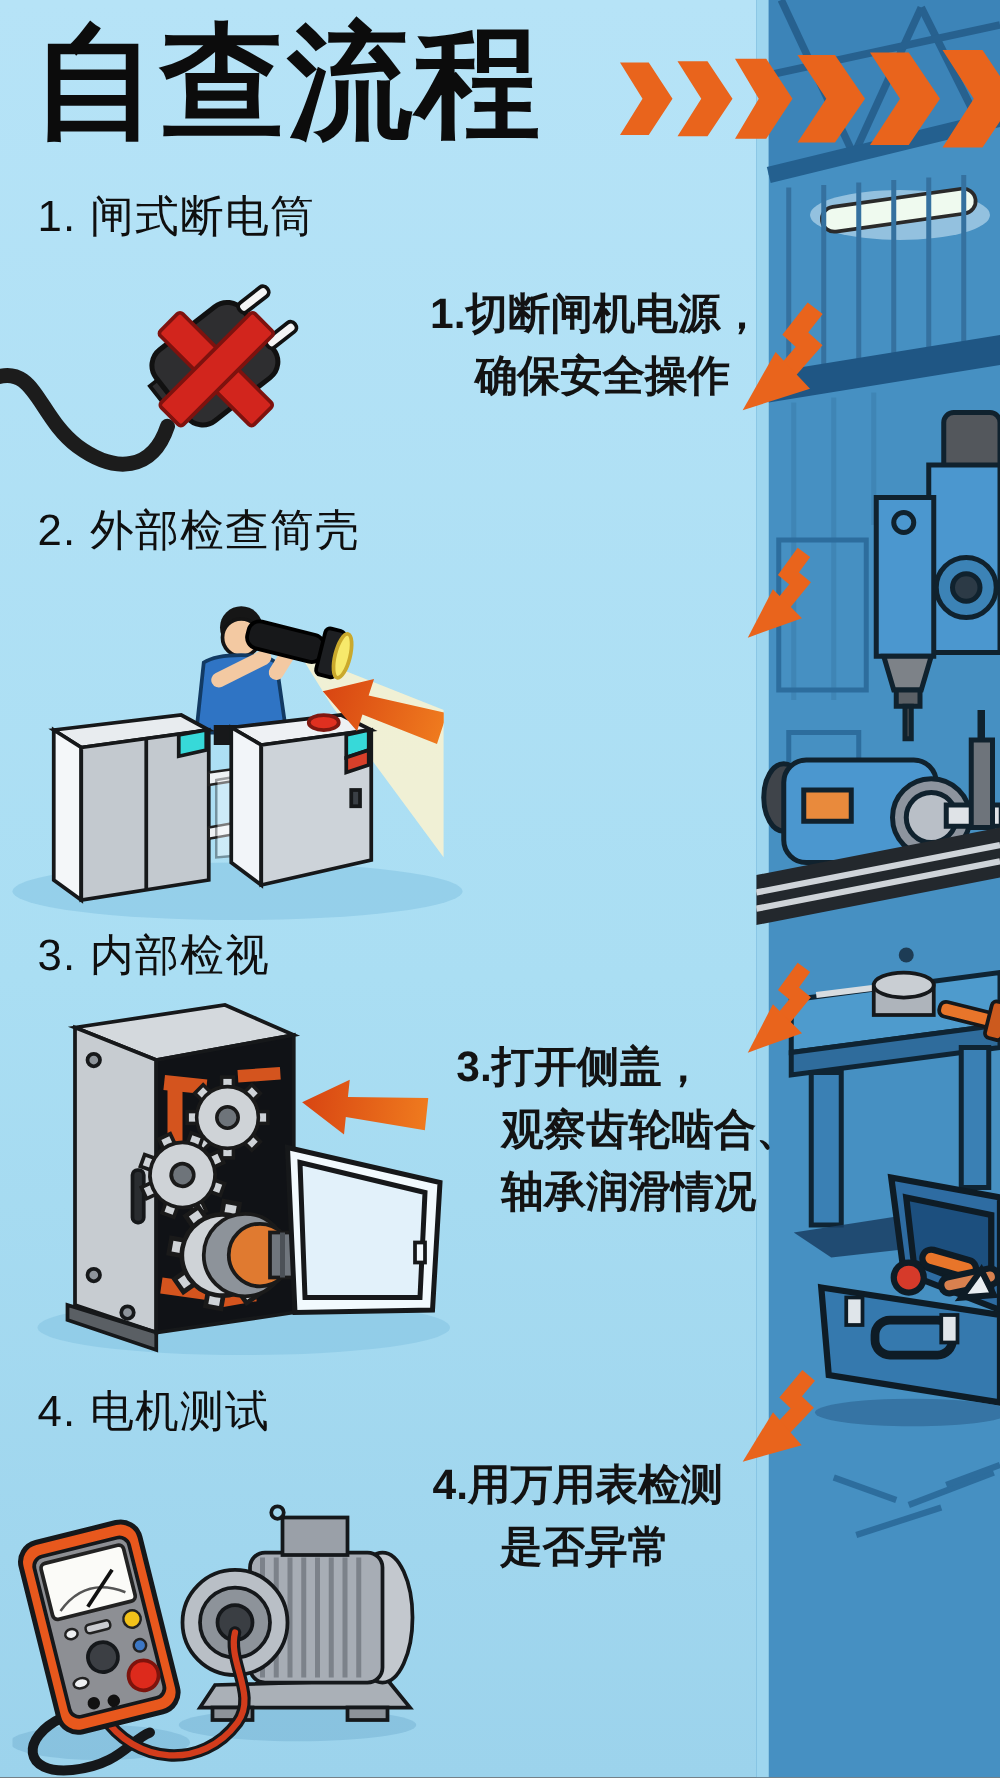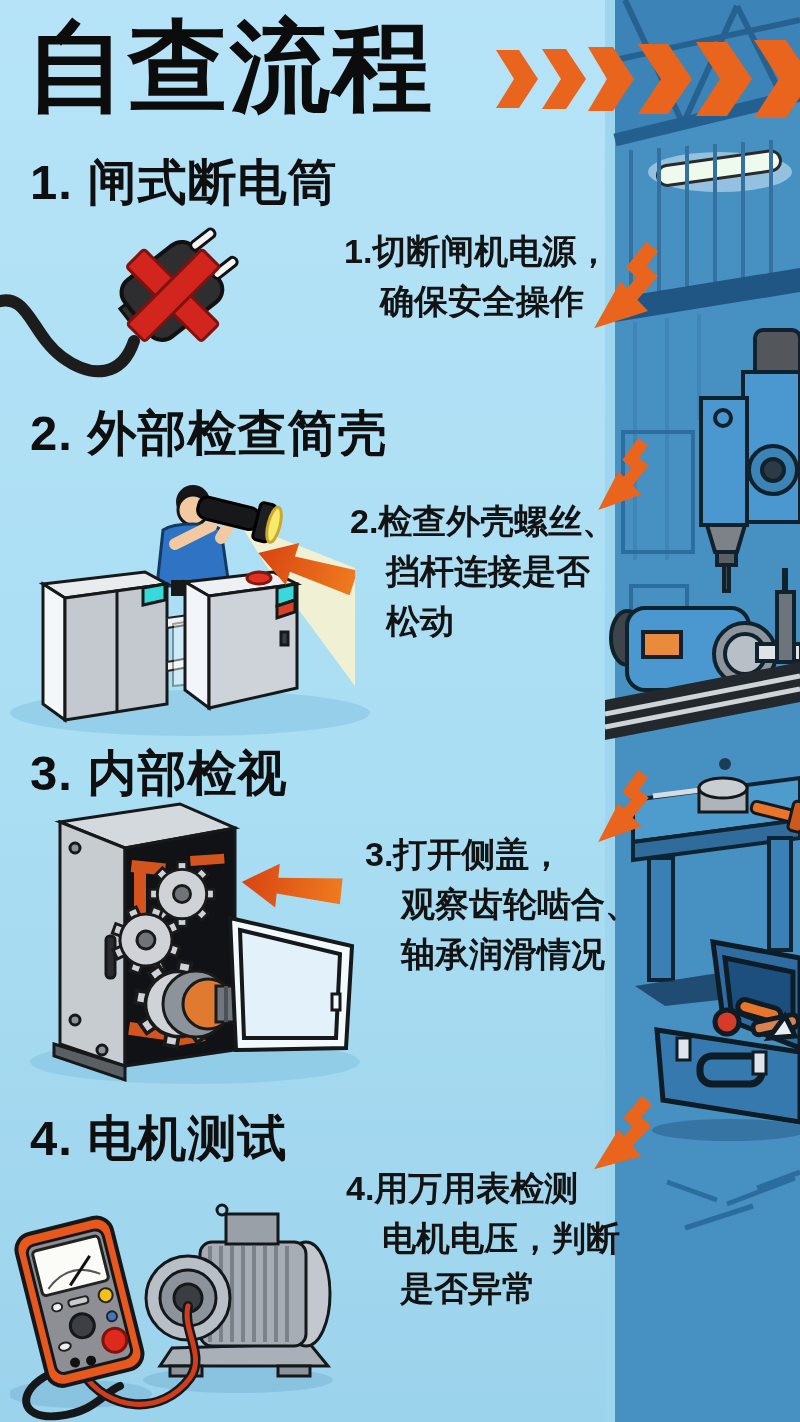--- a/index.html
+++ b/index.html
@@ -7,21 +7,21 @@
     position:relative;width:800px;height:1422px;overflow:hidden;
     background:linear-gradient(180deg,#b6e3f7 0%,#aadef3 55%,#9cd3ec 100%);
     font-family:"Liberation Sans","DejaVu Sans",sans-serif;color:#101010;
   }
   .abs{position:absolute;}
   .title{
     left:26px;top:14px;font-size:100px;font-weight:900;letter-spacing:2px;
     color:#0c0c0c;line-height:1.05;white-space:nowrap;
   }
   .step-heading{
-    font-size:49px;font-weight:700;color:#0f0f0f;white-space:nowrap;letter-spacing:1px;
+    font-size:35px;font-weight:400;color:#0f0f0f;white-space:nowrap;letter-spacing:1px;
   }
   .h1{left:30px;top:150px;} .h2{left:30px;top:401px;}
   .h3{left:30px;top:741px;} .h4{left:30px;top:1106px;}
   .desc{font-size:34px;font-weight:700;color:#131313;line-height:50px;white-space:nowrap;}
   .desc .line{display:block;}
   .desc .ind1{padding-left:36px;} .desc .ind2{padding-left:54px;}
   .d1{left:344px;top:226px;} .d2{left:350px;top:496px;}
   .d3{left:365px;top:829px;} .d4{left:346px;top:1163px;}
   .soft-shadow{background:#84c3e2;opacity:.55;border-radius:50%;}
   svg{display:block;}
@@ -198,25 +198,20 @@
         <rect x="216" y="88" width="28" height="9" rx="4" fill="#f5f5f5" stroke="#111" stroke-width="3"></rect>
       </g>
       <g>
         <rect x="120" y="68" width="106" height="25" rx="3" fill="#d2251d" stroke="#7e120e" stroke-width="3" transform="rotate(45 173 80)"></rect>
         <rect x="120" y="68" width="106" height="25" rx="3" fill="#d2251d" stroke="#7e120e" stroke-width="3" transform="rotate(-45 173 80)"></rect>
       </g>
     </svg>
   </div>
 
   <div class="abs step-heading h2">2. 外部检查简壳</div>
-  <div class="abs desc d2">
-    <span class="line">2.检查外壳螺丝、</span>
-    <span class="line ind1">挡杆连接是否</span>
-    <span class="line ind1">松动</span>
-  </div>
   <div class="abs" style="left:25px;top:472px;width:330px;height:265px;">
     <svg width="330" height="265" viewBox="0 0 330 265">
       <defs>
         <linearGradient id="ptr2" x1="0" y1="0" x2="1" y2="0">
           <stop offset="0" stop-color="#d84512"></stop>
             <stop offset="1" stop-color="#ef7a1e"></stop>
         </linearGradient>
       </defs>
 
       <polygon points="214,50 330,96 330,214 240,92" fill="#fbf3cf" opacity="0.85"></polygon>
@@ -336,21 +331,20 @@
 
       <g transform="translate(214,62) rotate(6)">
         <polygon points="0,22 36,0 36,14 100,8 100,34 36,30 36,44" fill="url(#ptr3)"></polygon>
       </g>
     </svg>
   </div>
 
   <div class="abs step-heading h4">4. 电机测试</div>
   <div class="abs desc d4">
     <span class="line">4.用万用表检测</span>
-    <span class="line ind1">电机电压，判断</span>
     <span class="line ind2">是否异常</span>
   </div>
   <div class="abs" style="left:10px;top:1180px;width:330px;height:242px;">
     <svg width="330" height="242" viewBox="0 0 330 242">
       <ellipse cx="70" cy="214" rx="72" ry="14" fill="#79b4d6" opacity="0.55"></ellipse>
       <ellipse cx="228" cy="200" rx="95" ry="13" fill="#79b4d6" opacity="0.55"></ellipse>
 
       <g stroke="#15181b" stroke-width="3">
         <polygon points="150,186 318,186 300,164 162,168" fill="#aab0b7"></polygon>
         <rect x="160" y="186" width="32" height="10" fill="#8d939a"></rect>

